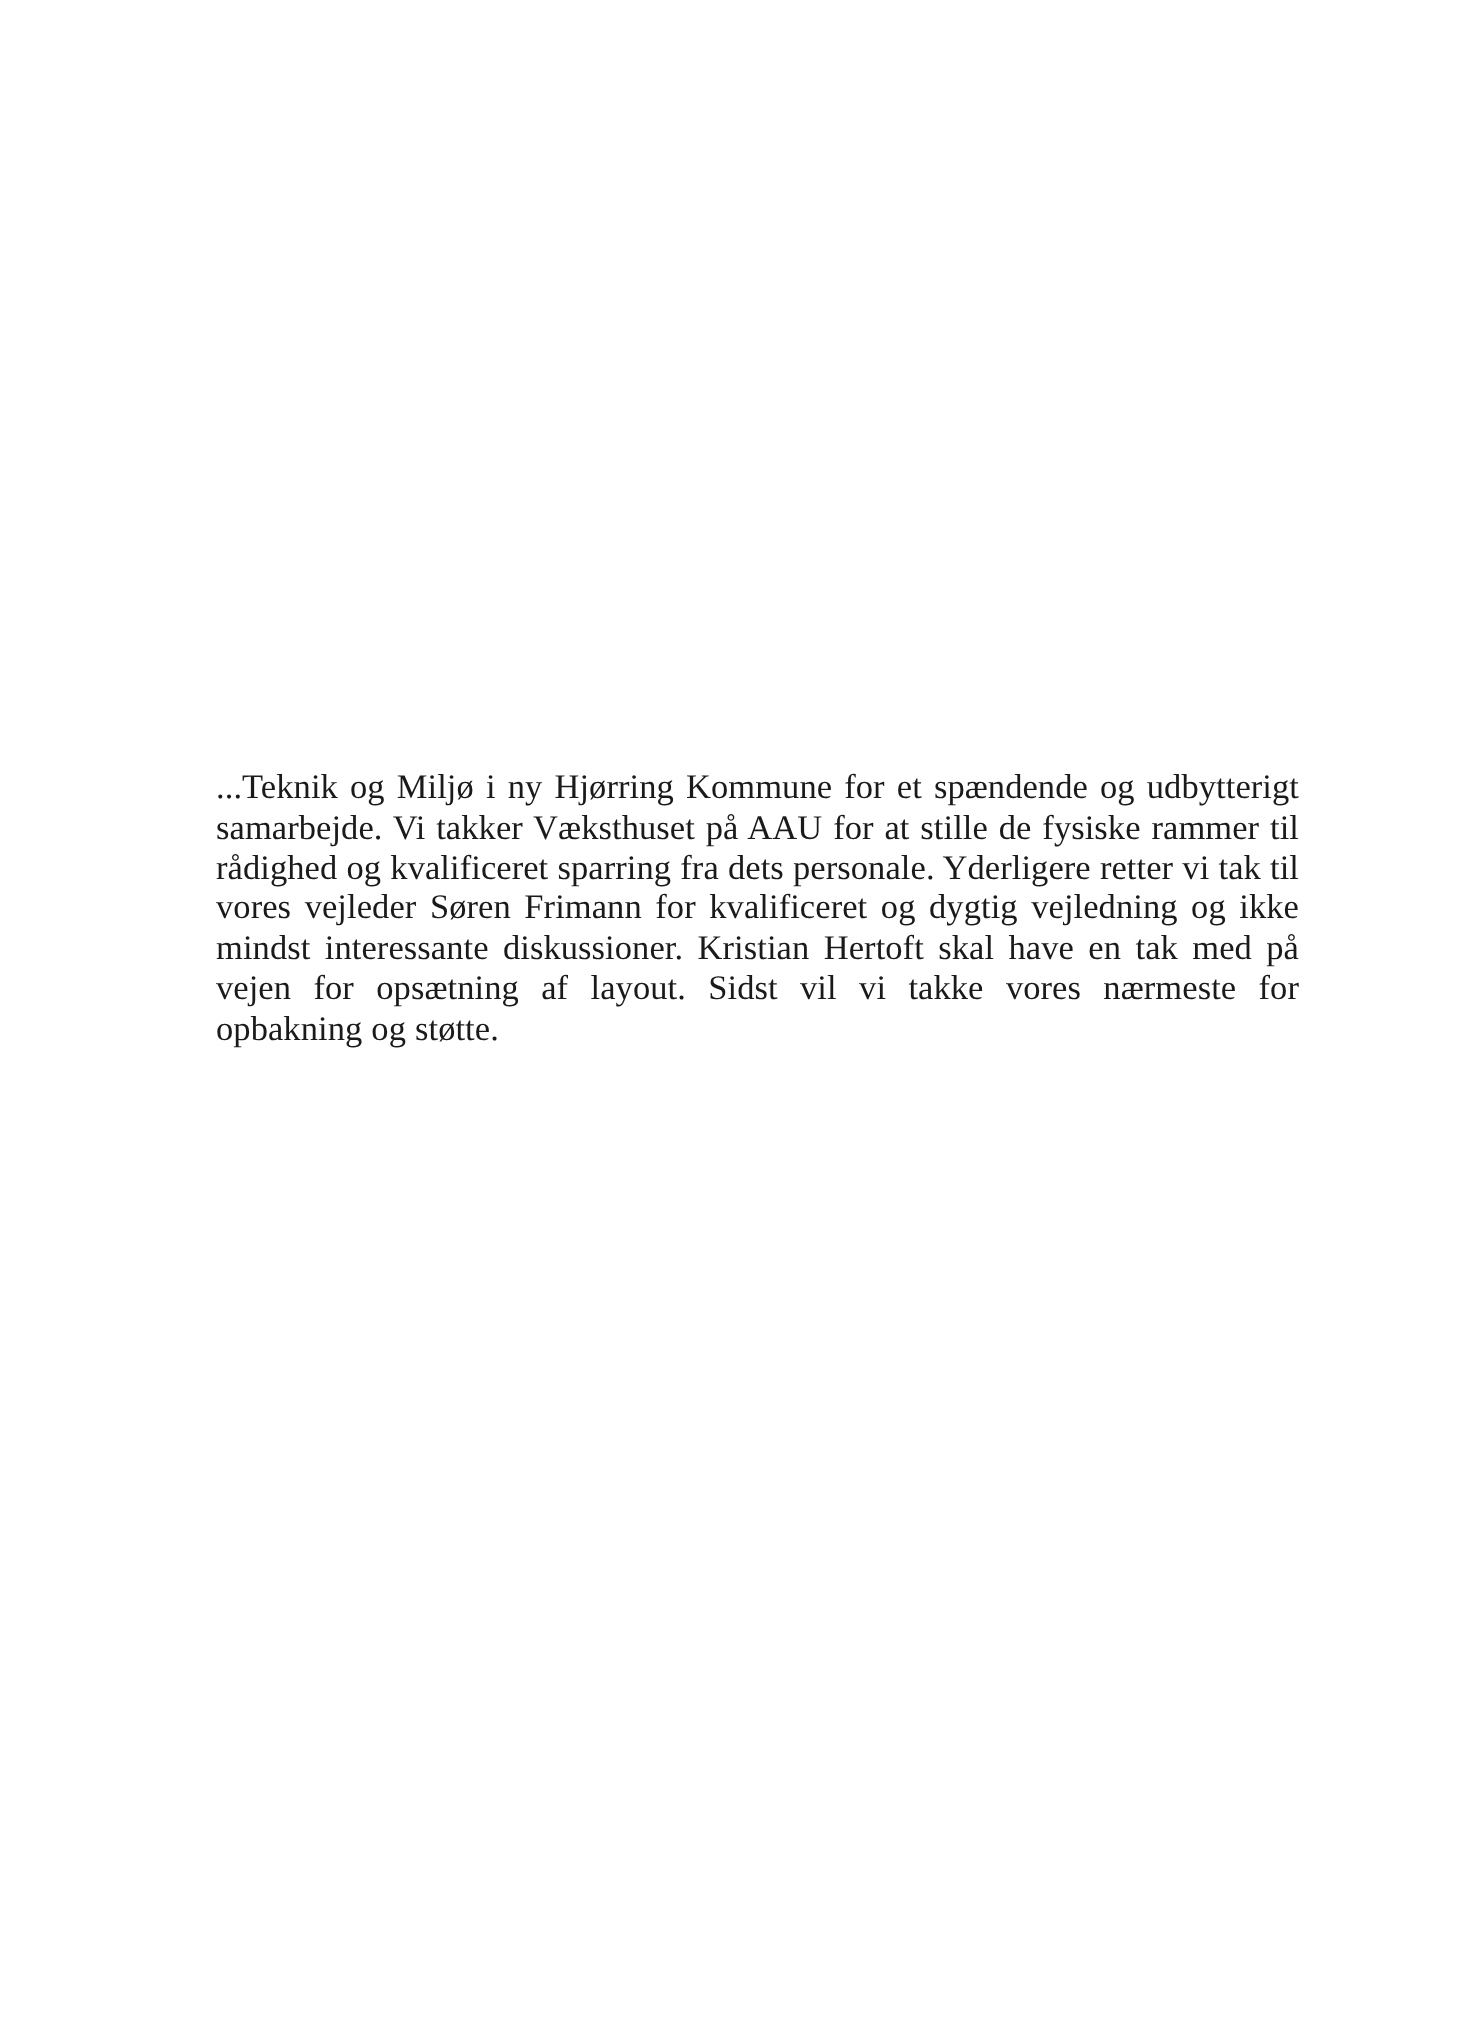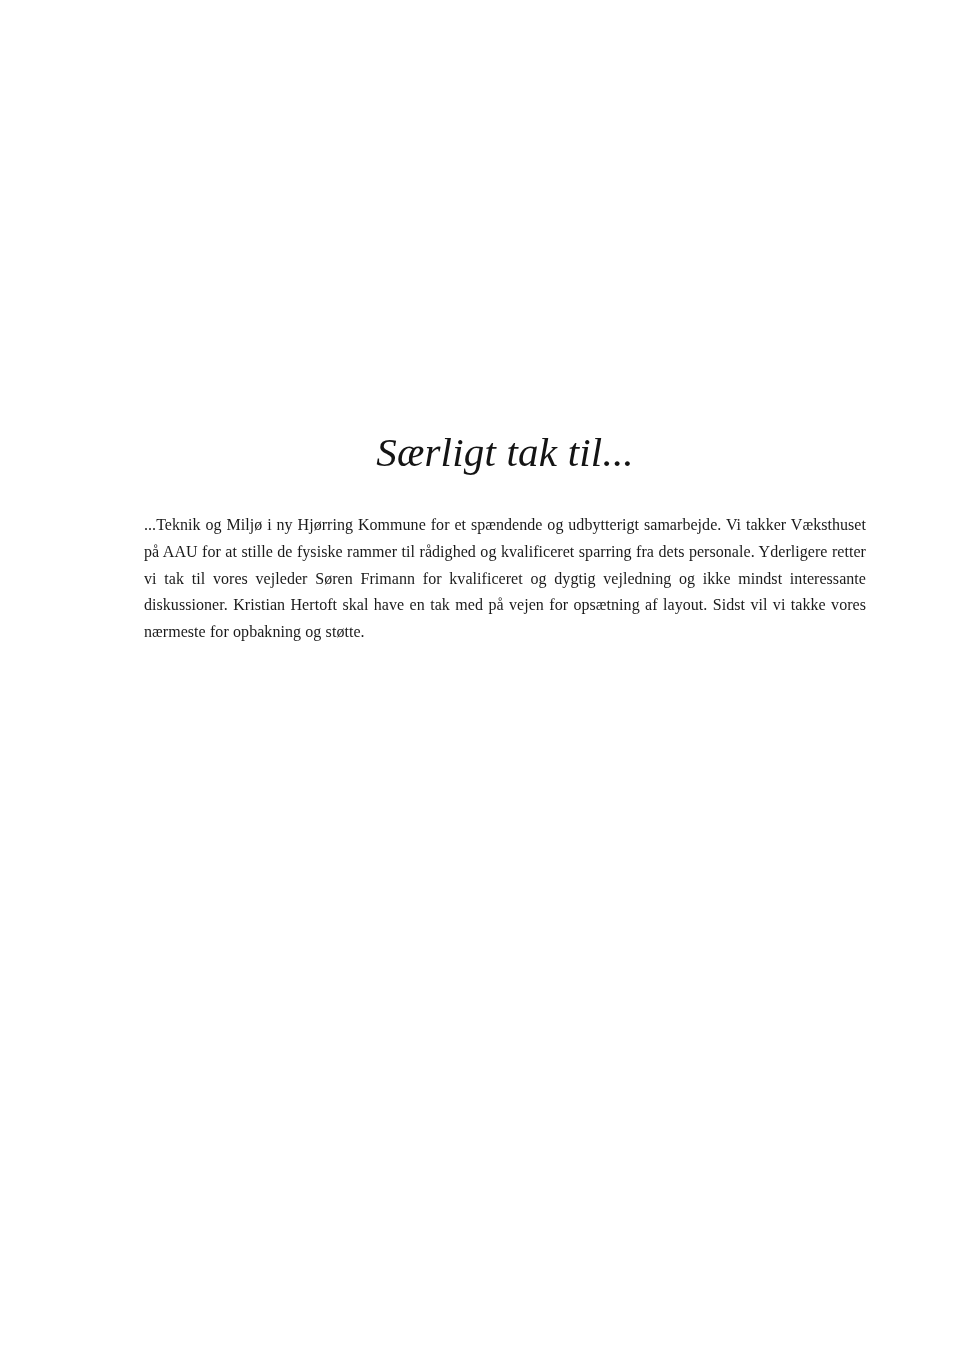--- a/index.html
+++ b/index.html
@@ -43,34 +43,33 @@
     left: 144px;
     top: 512px;
     width: 722px;
   }
 
   .body-paragraph {
     margin: 0;
     font-family: "Liberation Serif", "DejaVu Serif", serif;
     font-style: normal;
     font-weight: 400;
-    font-size: 16px;
+    font-size: 23px;
     line-height: 26.8px;
     color: #1a1a1a;
     text-align: justify;
     text-justify: inter-word;
     hyphens: manual;
     letter-spacing: 0.05px;
     word-spacing: 0.2px;
   }
 </style>
 </head>
 <body>
 
 <div class="page">
 
-  <div class="page-title">Særligt tak til...</div>
 
   <div class="body-block">
     <p class="body-paragraph">...Teknik og Miljø i ny Hjørring Kommune for et spændende og udbytterigt samarbejde. Vi takker Væksthuset på AAU for at stille de fysiske rammer til rådighed og kvalificeret sparring fra dets personale. Yderligere retter vi tak til vores vejleder Søren Frimann for kvalificeret og dygtig vejledning og ikke mindst interessante diskussioner. Kristian Hertoft skal have en tak med på vejen for opsætning af layout. Sidst vil vi takke vores nærmeste for opbakning og støtte.</p>
   </div>
 
 </div>
 
 </body></html>

